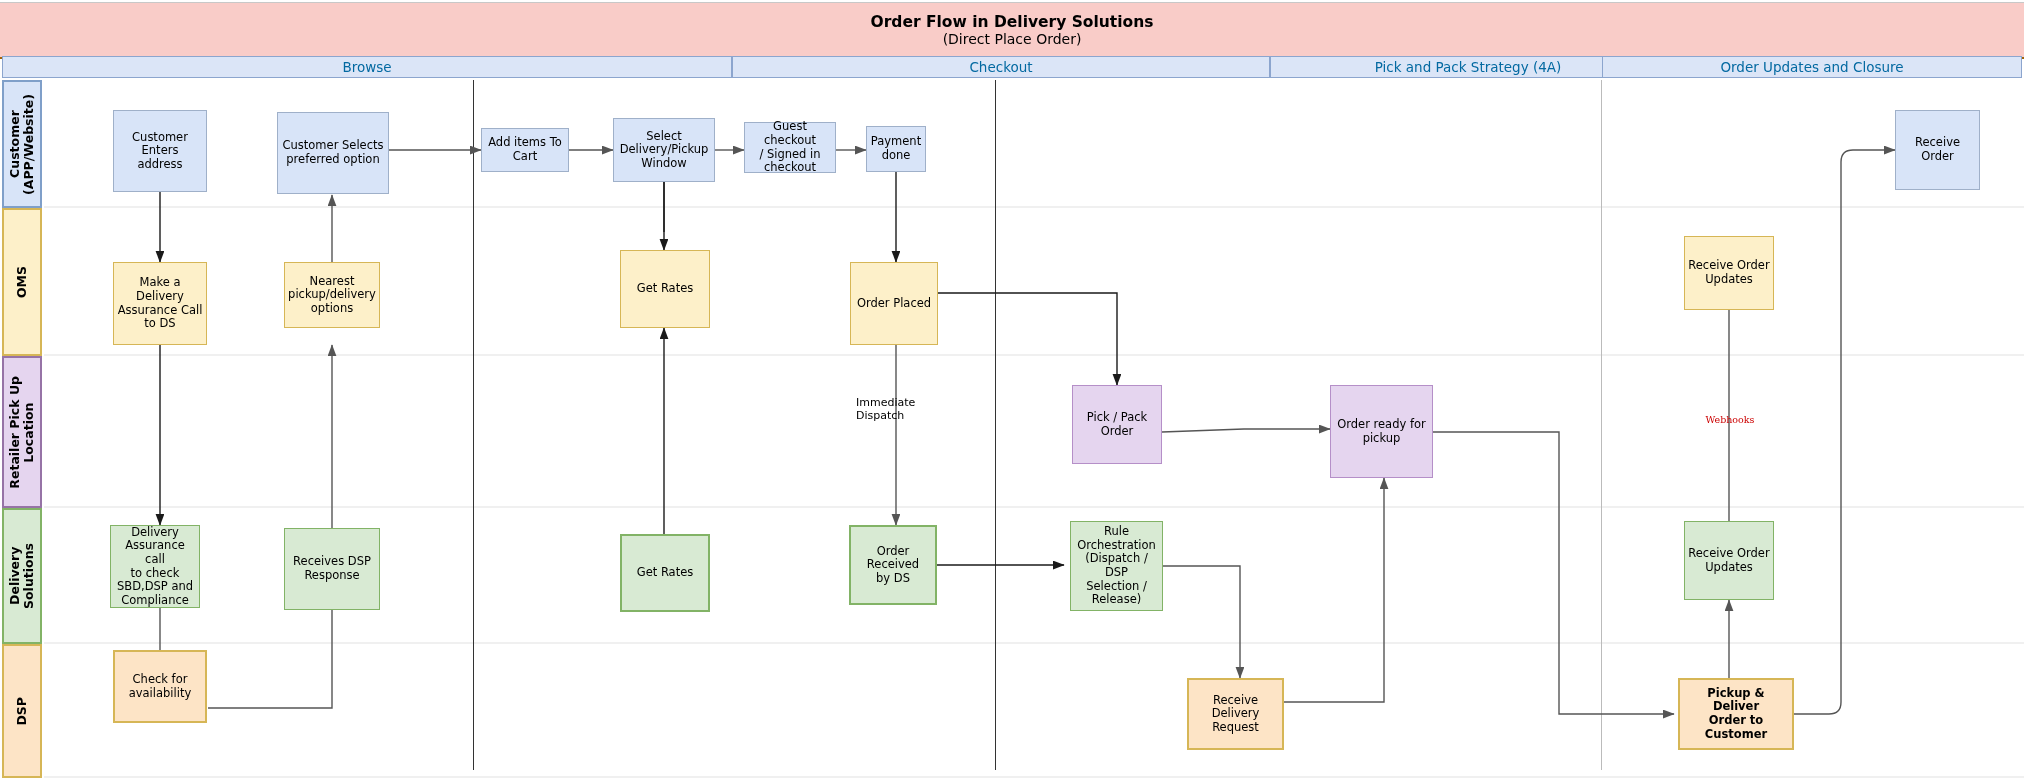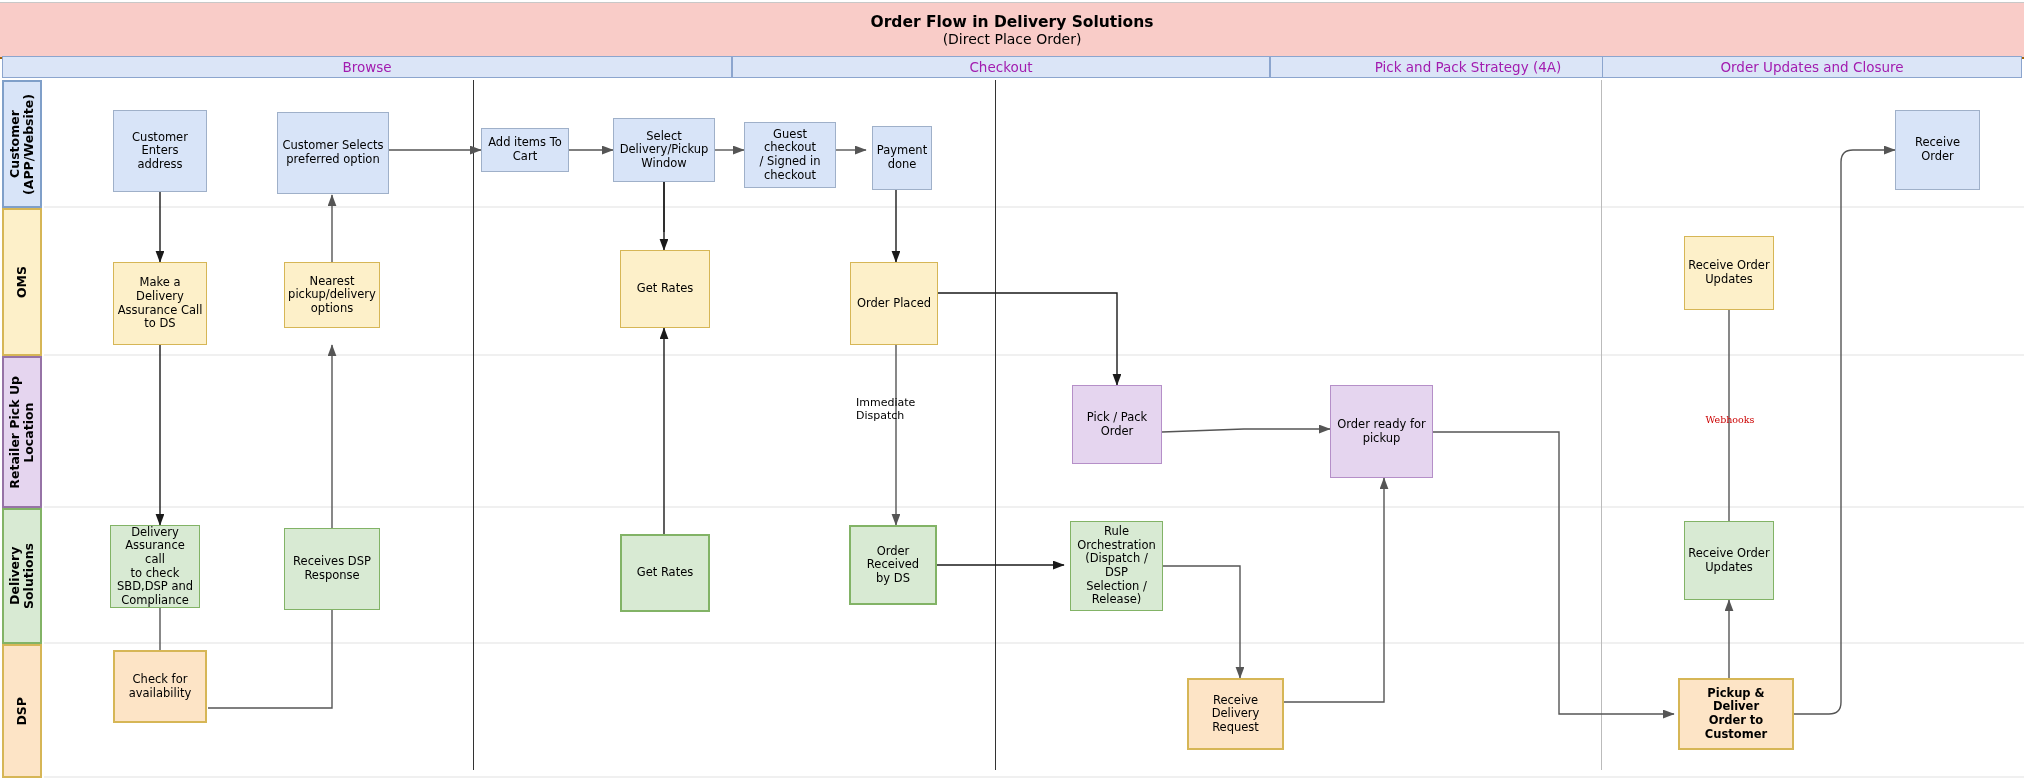--- a/index.html
+++ b/index.html
@@ -15,21 +15,21 @@
   }
   .title-main{font-size:15.5px;font-weight:bold;color:#000;}
   .title-sub{font-size:14px;color:#000;}
 
   
   .phase-row{position:absolute;left:0;top:56px;height:22px;width:2024px;}
   .phase{
     position:absolute;top:0;height:22px;background:#dbe5f7;
     border:1px solid #8ca5ce;box-sizing:border-box;
     display:flex;align-items:center;justify-content:center;
-    font-size:13.5px;color:#a21caf;
+    font-size:13.5px;color:#0369a1;
   }
 
   
   .lane-label{
     position:absolute;left:2px;width:40px;box-sizing:border-box;
     border:2px solid #999;display:flex;align-items:center;justify-content:center;
     font-size:12.5px;font-weight:bold;color:#000;text-align:center;
   }
   .lane-label span{
     writing-mode:vertical-rl;transform:rotate(180deg);
@@ -190,24 +190,24 @@
 Response</div>
 
   <div class="node n-dsp" style="left:113px;top:650px;width:94px;height:73px;border-width:2px;">Check for
 availability</div>
 
   <div class="node n-customer" style="left:481px;top:128px;width:88px;height:44px;">Add items To
 Cart</div>
   <div class="node n-customer" style="left:613px;top:118px;width:102px;height:64px;">Select
 Delivery/Pickup
 Window</div>
-  <div class="node n-customer" style="left:744px;top:122px;width:92px;height:66px;">Guest checkout
+  <div class="node n-customer" style="left:744px;top:122px;width:92px;height:51px;">Guest checkout
 / Signed in
 checkout</div>
-  <div class="node n-customer" style="left:866px;top:126px;width:60px;height:64px;margin-left:6px;">Payment
+  <div class="node n-customer" style="left:866px;top:126px;width:60px;height:46px;">Payment
 done</div>
 
   <div class="node n-oms" style="left:620px;top:250px;width:90px;height:78px;">Get Rates</div>
   <div class="node n-oms" style="left:850px;top:262px;width:88px;height:83px;">Order Placed</div>
 
   <div class="node n-ds" style="left:620px;top:534px;width:90px;height:78px;border-width:2px;">Get Rates</div>
   <div class="node n-ds" style="left:849px;top:525px;width:88px;height:80px;border-width:2px;">Order Received
 by DS</div>
 
   <div class="node n-retail" style="left:1072px;top:385px;width:90px;height:79px;">Pick / Pack

